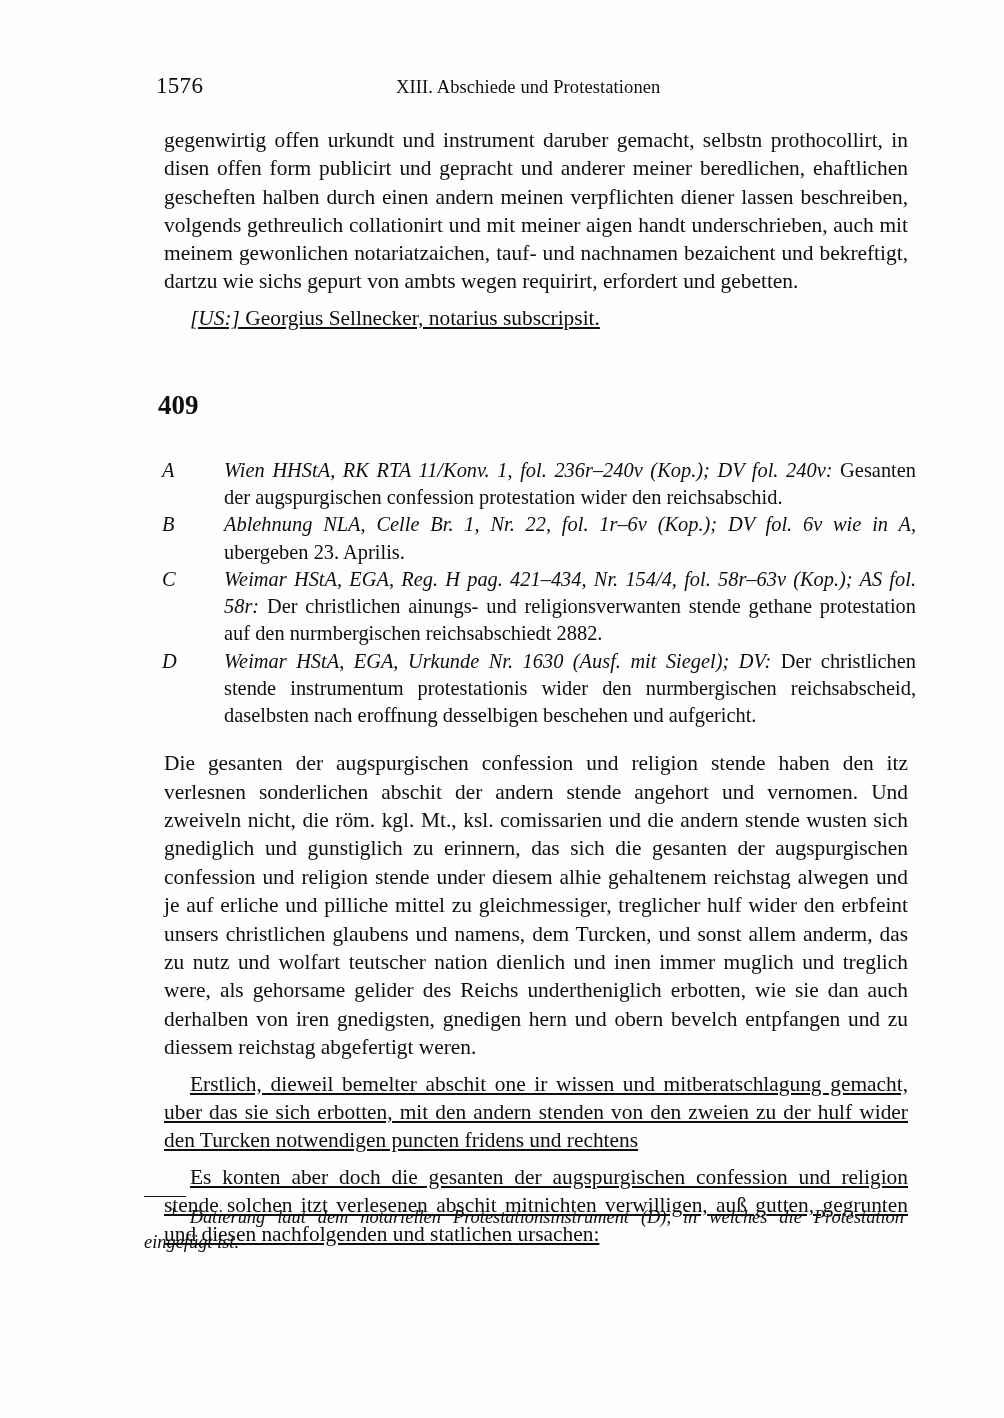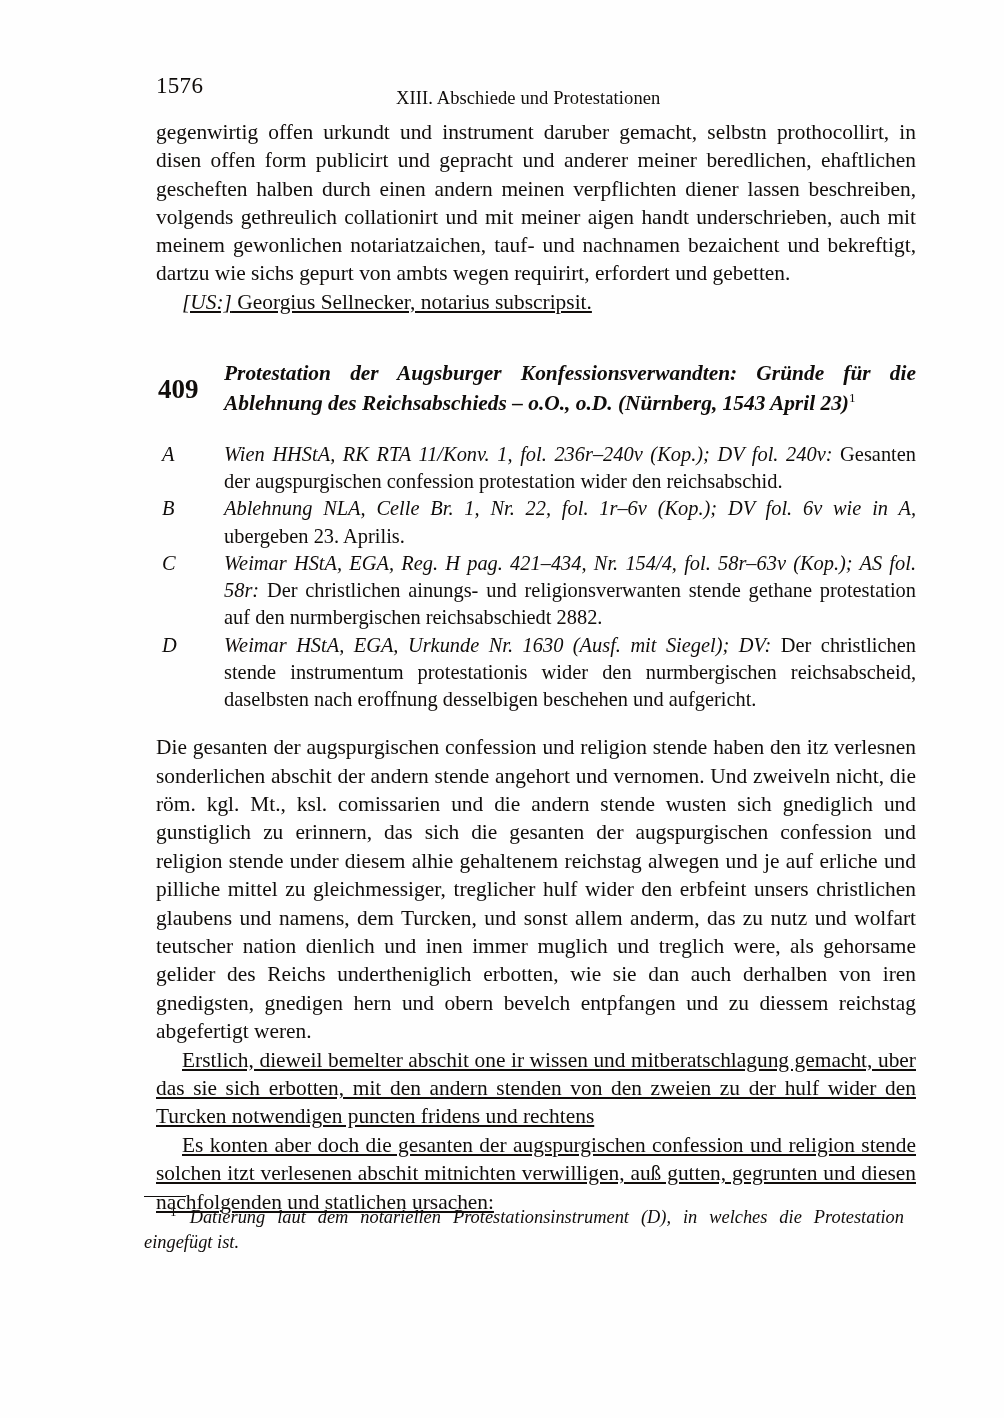--- a/index.html
+++ b/index.html
@@ -36,30 +36,30 @@
     position: absolute;
     left: 0;
     top: 0;
     font-size: 23px;
     line-height: 28px;
     letter-spacing: 0.3px;
   }
   .runhead-title {
     position: absolute;
     left: 240px;
-    top: 14px;
+    top: 3px;
     font-size: 18.5px;
     line-height: 24px;
     letter-spacing: 0.1px;
     white-space: nowrap;
   }
 
   
   p {
-    margin: 0;
+    margin: 8px;
     font-size: 21.4px;
     line-height: 28.3px;
     text-align: justify;
     text-justify: inter-word;
     hyphens: manual;
   }
   p.indent {
     text-indent: 26px;
     text-decoration: underline;
   }
@@ -167,21 +167,20 @@
       <div class="folio">1576</div>
       <div class="runhead-title">XIII. Abschiede und Protestationen</div>
     </div>
 
     <p>gegenwirtig offen urkundt und instrument daruber gemacht, selbstn prothocollirt, in disen offen form publicirt und gepracht und anderer meiner beredlichen, ehaftlichen gescheften halben durch einen andern meinen verpflichten diener lassen beschreiben, volgends gethreulich collationirt und mit meiner aigen handt underschrieben, auch mit meinem gewonlichen notariatzaichen, tauf- und nachnamen bezaichent und bekreftigt, dartzu wie sichs gepurt von ambts wegen requirirt, erfordert und gebetten.</p>
 
     <p class="indent"><span class="italic">[US:]</span><span> Georgius Sellnecker, notarius subscripsit.</span></p>
 
     <div class="heading">
       <div class="heading-num">409</div>
-      <div class="heading-title"><span>Protestation der Augsburger Konfessionsverwandten: Gründe für die Ablehnung des Reichsabschieds – o.O., o.D. (Nürnberg, 1543 April 23)</span><sup>1</sup></div>
     </div>
 
     <div class="sources">
 
       <div class="source">
         <span class="source-sigil">A</span><span class="shelf">Wien HHStA, RK RTA 11/Konv. 1, fol. 236r–240v (Kop.); DV fol. 240v:</span><span> Gesanten der augspurgischen confession protestation wider den reichsabschid.</span>
       </div>
 
       <div class="source">
         <span class="source-sigil">B</span><span class="shelf">Ablehnung NLA, Celle Br. 1, Nr. 22, fol. 1r–6v (Kop.); DV fol. 6v wie in A,</span><span> ubergeben 23. Aprilis.</span>

